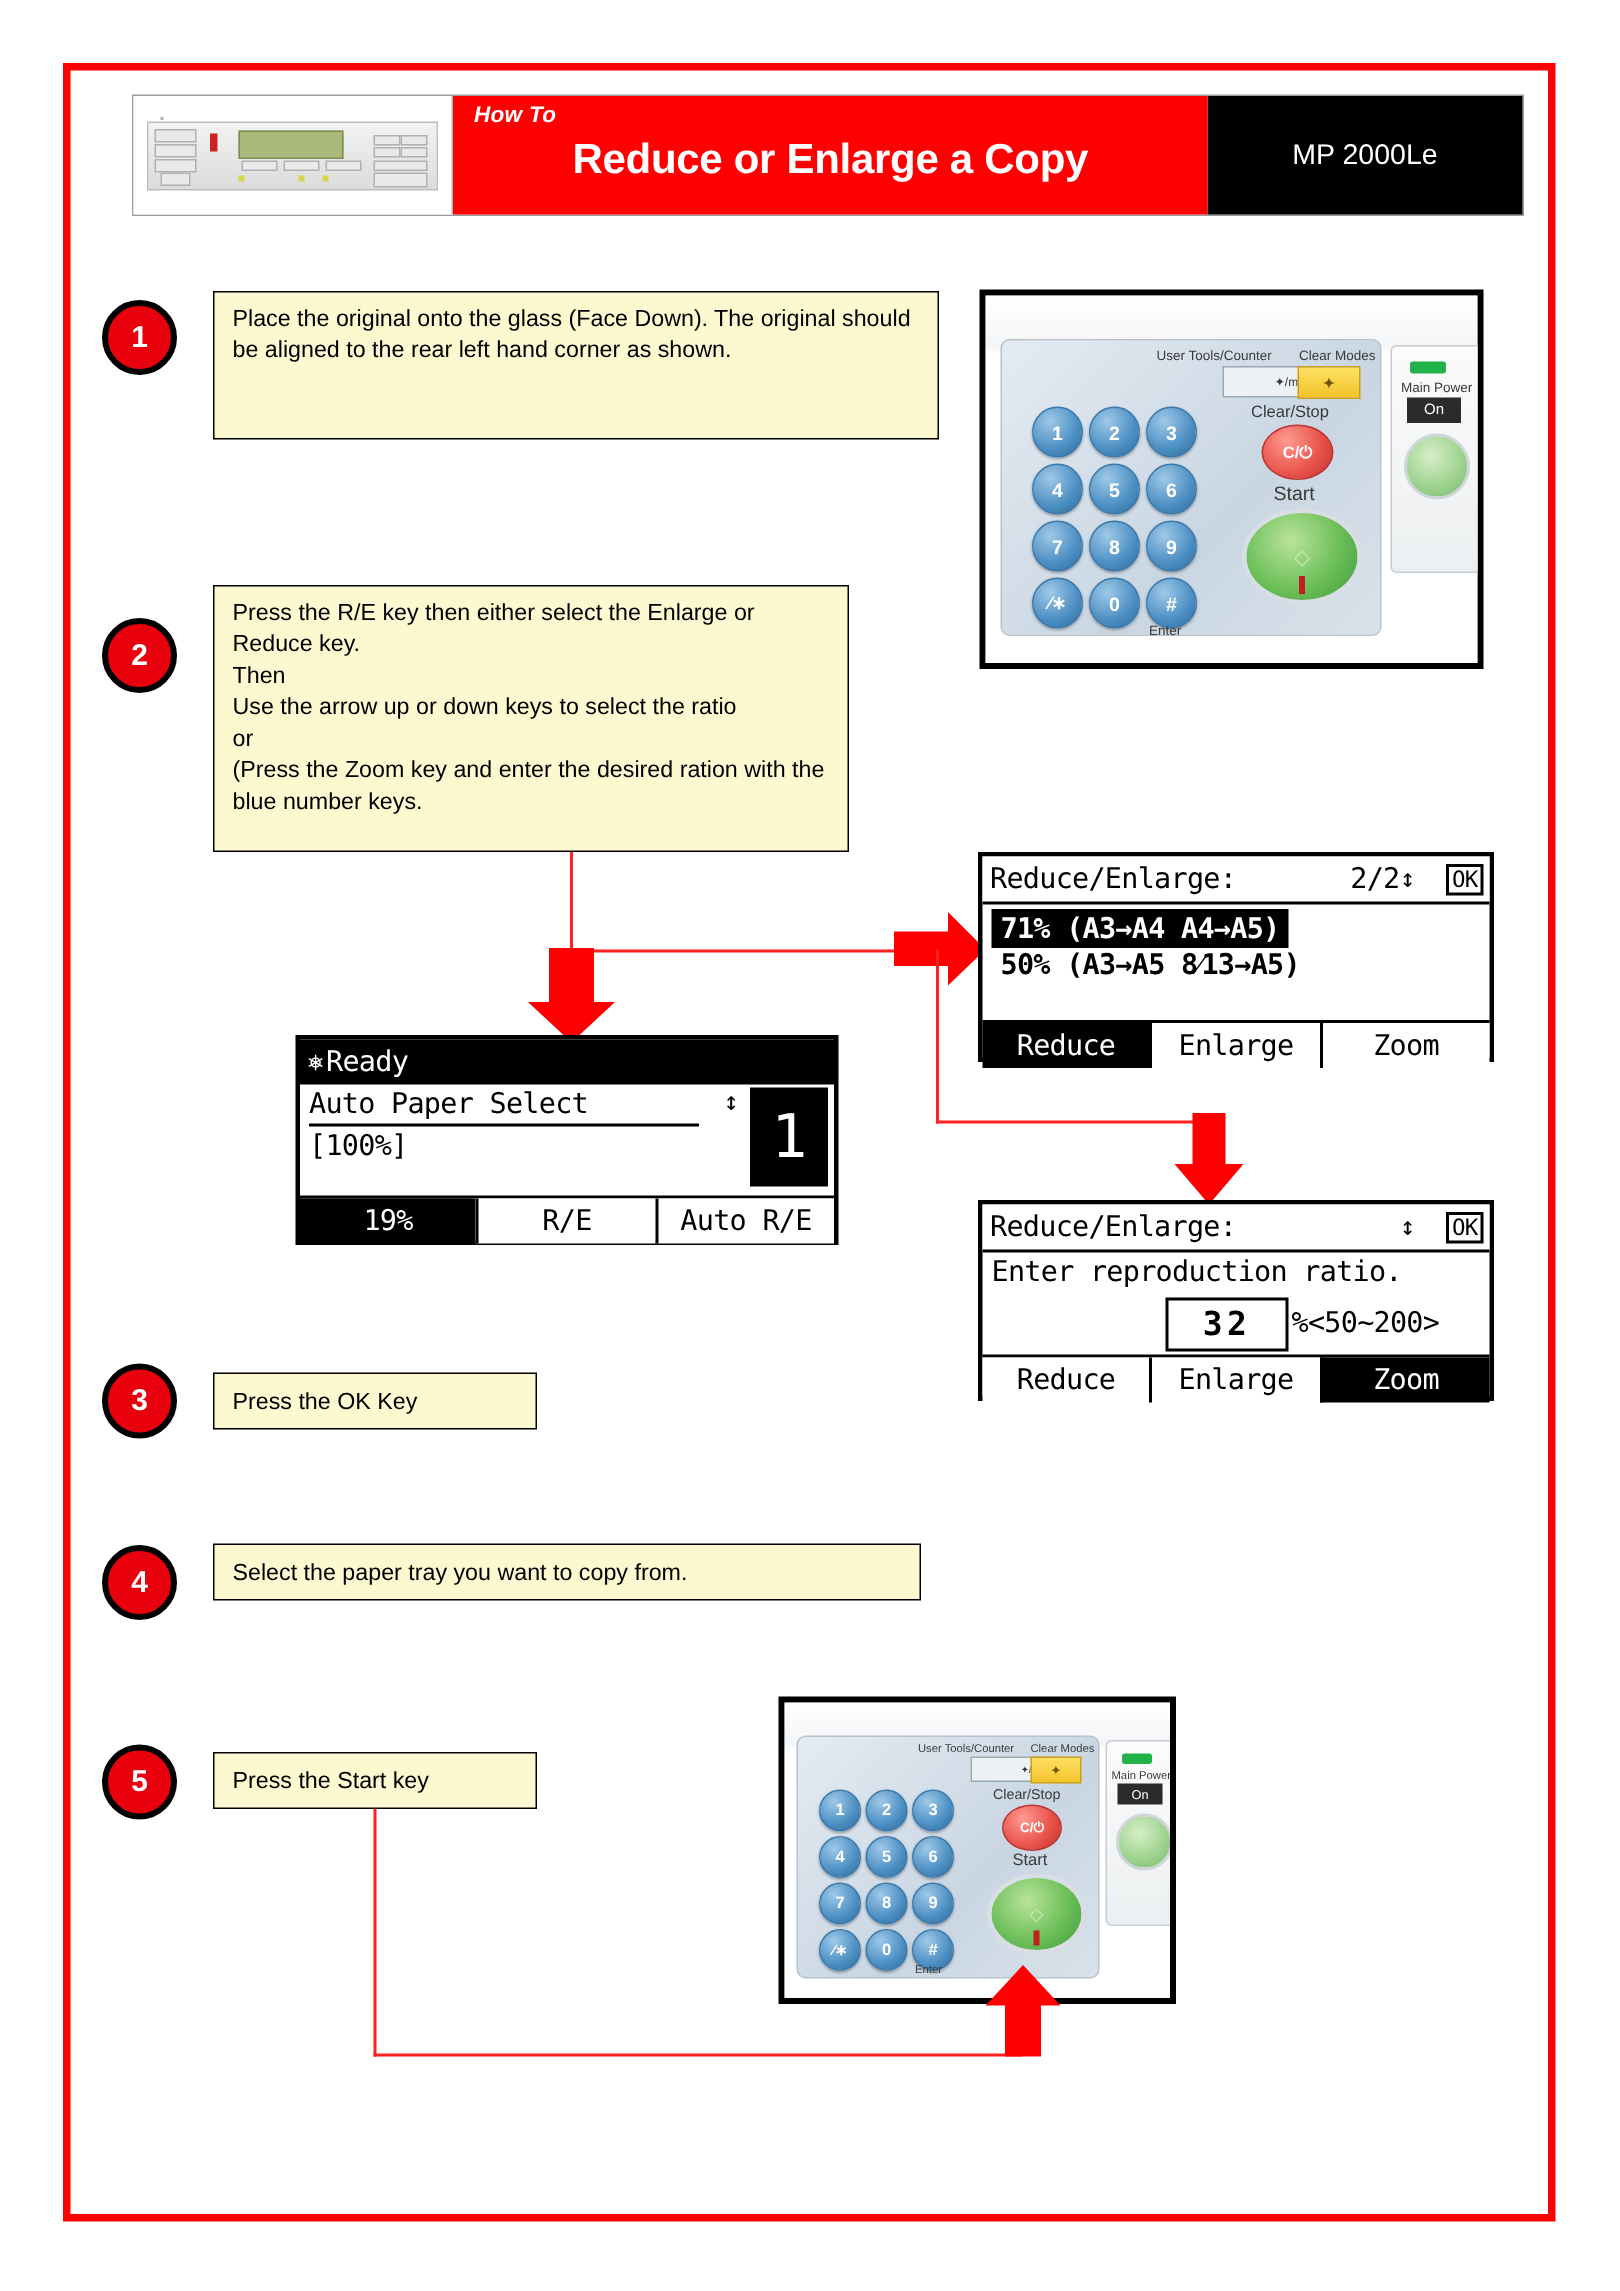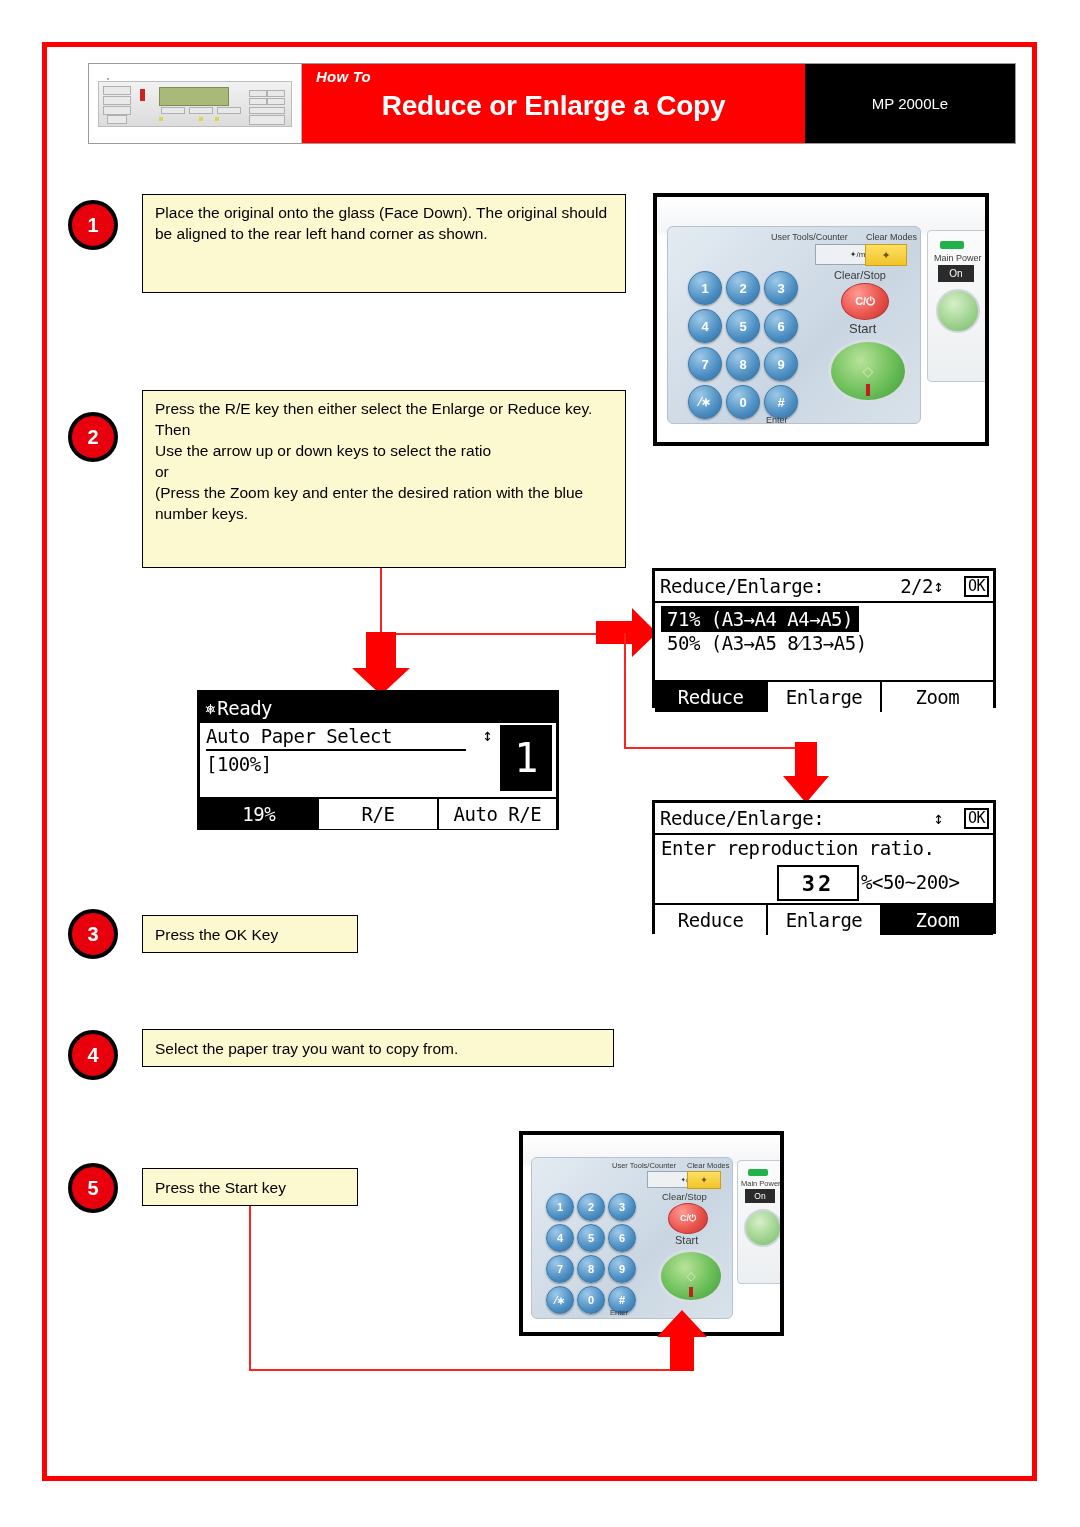--- a/index.html
+++ b/index.html
@@ -38,21 +38,21 @@
   #how-to{
     position:absolute;left:14px;top:4px;color:#ffffff;font-style:italic;
     font-weight:bold;font-size:15px;letter-spacing:.2px;
   }
   #main-title{
     position:absolute;left:0;right:0;top:26px;text-align:center;color:#ffffff;
     font-weight:bold;font-size:28px;letter-spacing:-.2px;
   }
   #header-model{
     flex:0 0 210px;background:#000000;color:#ffffff;display:flex;
-    align-items:center;justify-content:center;font-size:15px;
+    align-items:center;justify-content:center;font-size:19px;
   }
   
   .step-num{
     position:absolute;width:50px;height:50px;border-radius:50%;
     background:#e8000d;border:4px solid #000000;box-sizing:border-box;
     color:#ffffff;font-weight:bold;font-size:20px;
     display:flex;align-items:center;justify-content:center;
   }
   
   .step-box{
@@ -77,21 +77,21 @@
   .lcd-title.inv{background:#ffffff;color:#000000;border-bottom:2px solid #000;}
   .lcd-body{position:relative;font-size:19px;letter-spacing:-0.5px;}
   .lcd-tabs{display:flex;height:30px;border-top:2px solid #000;}
   .lcd-tab{
     flex:1 1 0;display:flex;align-items:center;justify-content:center;
     font-size:19px;background:#ffffff;color:#000000;
     border-left:2px solid #000;letter-spacing:-0.5px;
   }
   .lcd-tab:first-child{border-left:none;}
   .lcd-tab.sel{background:#000000;color:#ffffff;}
-  .lcd-row{padding:2px 6px;white-space:nowrap;}
+  .lcd-row{padding:2px 6px;white-space:nowrap;font-weight:bold;}
   .lcd-row.sel{background:#000000;color:#ffffff;display:inline-block;}
   .okbox{border:2px solid #000;padding:0 2px;font-size:15px;line-height:17px;}
   
   .cp-photo{position:absolute;border:4px solid #000000;box-sizing:border-box;
             background:#ffffff;overflow:hidden;}
   .cp-inner{position:absolute;left:0;top:0;right:0;bottom:0;
             background:linear-gradient(#ffffff 0%,#f4f5f7 14%,#ffffff 16%,#ffffff 100%);}
   .cp-body{
     position:absolute;background:linear-gradient(135deg,#e4ebf2,#c9d6e2 60%,#d9e2ea);
     border-radius:6px;border:1px solid #b6c3ce;
@@ -171,21 +171,21 @@
     <div id="main-title">Reduce or Enlarge a Copy</div>
   </div>
 
   <div id="header-model">MP 2000Le</div>
 </div>
 
 <div class="step-num" style="left:68px;top:200px;">1</div>
 <div class="step-box" style="left:142px;top:194px;width:484px;height:99px;">Place the original onto the glass (Face Down). The original should be aligned to the rear left hand corner as shown.</div>
 
 <div class="step-num" style="left:68px;top:412px;">2</div>
-<div class="step-box" style="left:142px;top:390px;width:484px;height:178px;white-space:pre-line;">Press the R/E key then either select the Enlarge or Reduce key.
+<div class="step-box" style="left:142px;top:390px;width:424px;height:178px;white-space:pre-line;">Press the R/E key then either select the Enlarge or Reduce key.
 Then
 Use the arrow up or down keys to select the ratio
 or
 (Press the Zoom key and enter the desired ration with the blue number keys.</div>
 
 <div class="step-num" style="left:68px;top:909px;">3</div>
 <div class="step-box" style="left:142px;top:915px;width:216px;height:38px;padding-top:8px;">Press the OK Key</div>
 
 <div class="step-num" style="left:68px;top:1030px;">4</div>
 <div class="step-box" style="left:142px;top:1029px;width:472px;height:38px;padding-top:8px;">Select the paper tray you want to copy from.</div>

